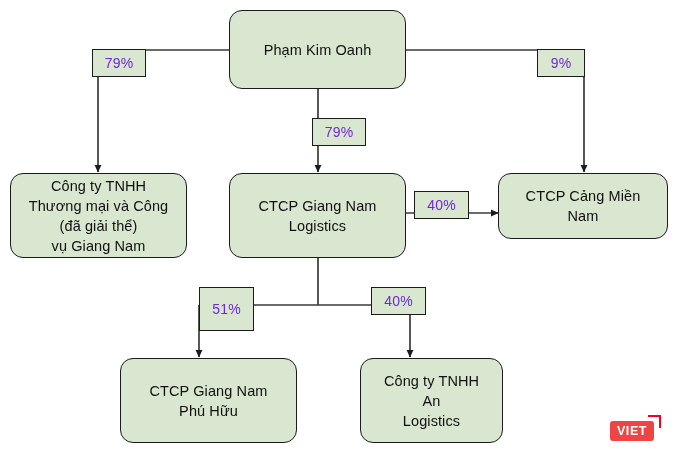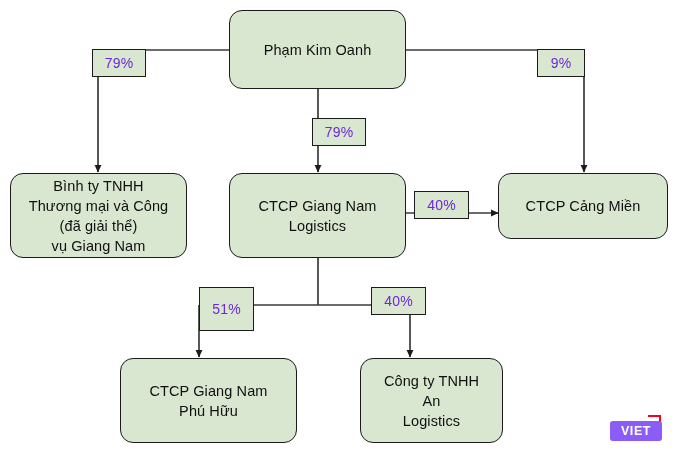--- a/index.html
+++ b/index.html
@@ -62,23 +62,23 @@
   #logo {
     position: absolute;
     z-index: 6;
     width: 60px;
     height: 30px;
   }
   .logo-badge {
     position: absolute;
     left: 4px;
     top: 8px;
-    width: 52px;
+    width: 44px;
     height: 20px;
-    background: #8b5cf6;
+    background: #ef4444;
     border-radius: 3px;
     color: #ffffff;
     font-size: 12.5px;
     font-weight: bold;
     letter-spacing: 0.6px;
     display: flex;
     align-items: center;
     justify-content: center;
   }
   .logo-flag {
@@ -120,37 +120,38 @@
 
     <path d="M410,305 L410,357" fill="none" stroke="#3a3a3a" stroke-width="1.7" marker-end="url(#arrow)"></path>
   </svg>
 
   <div class="node" style="left:229px; top:10px; width:177px; height:79px;">
     <span>Phạm Kim Oanh</span>
   </div>
 
   <div class="node" style="left:10px; top:173px; width:177px; height:85px;">
     <span>
-      <span>Bình ty TNHH</span>
+      <span>Công ty TNHH</span>
       <span>Thương mại và Công</span>
       <span>(đã giải thể)</span>
       <span>vụ Giang Nam</span>
     </span>
   </div>
 
   <div class="node" style="left:229px; top:173px; width:177px; height:85px;">
     <span>
       <span>CTCP Giang Nam</span>
       <span>Logistics</span>
     </span>
   </div>
 
   <div class="node" style="left:498px; top:173px; width:170px; height:66px;">
     <span>
       <span>CTCP Cảng Miền</span>
+      <span>Nam</span>
     </span>
   </div>
 
   <div class="node" style="left:120px; top:358px; width:177px; height:85px;">
     <span>
       <span>CTCP Giang Nam</span>
       <span>Phú Hữu</span>
     </span>
   </div>
 

